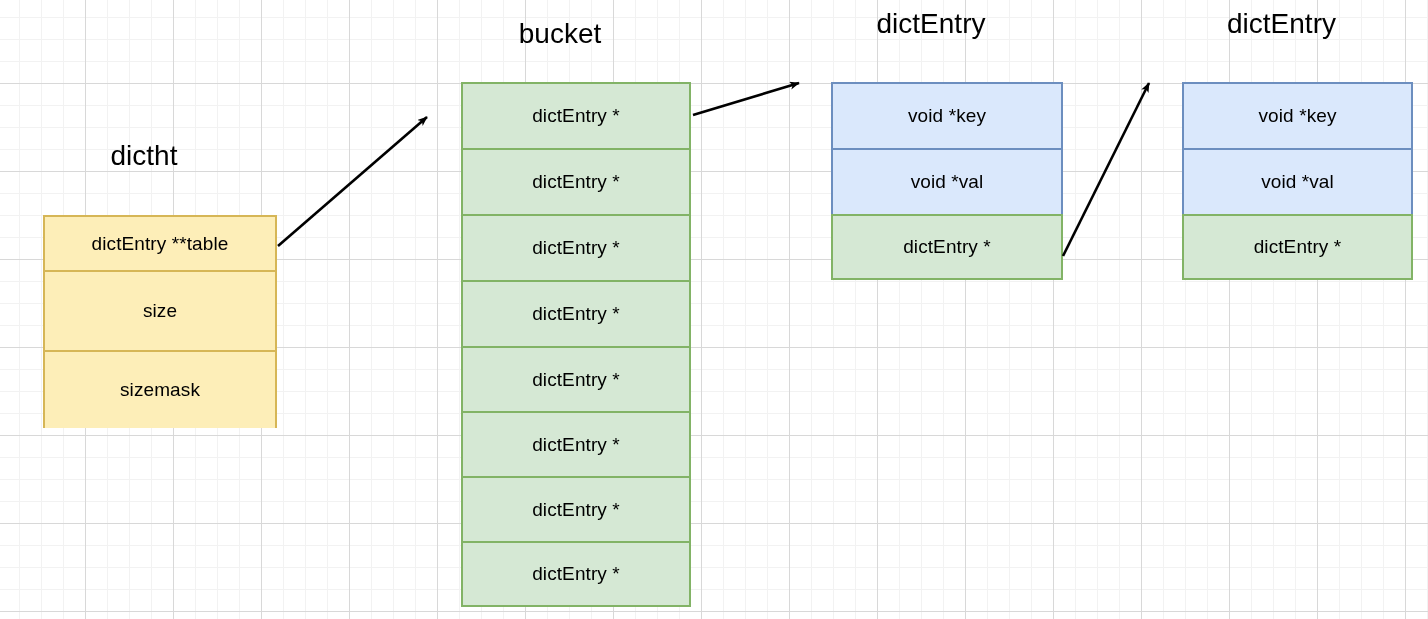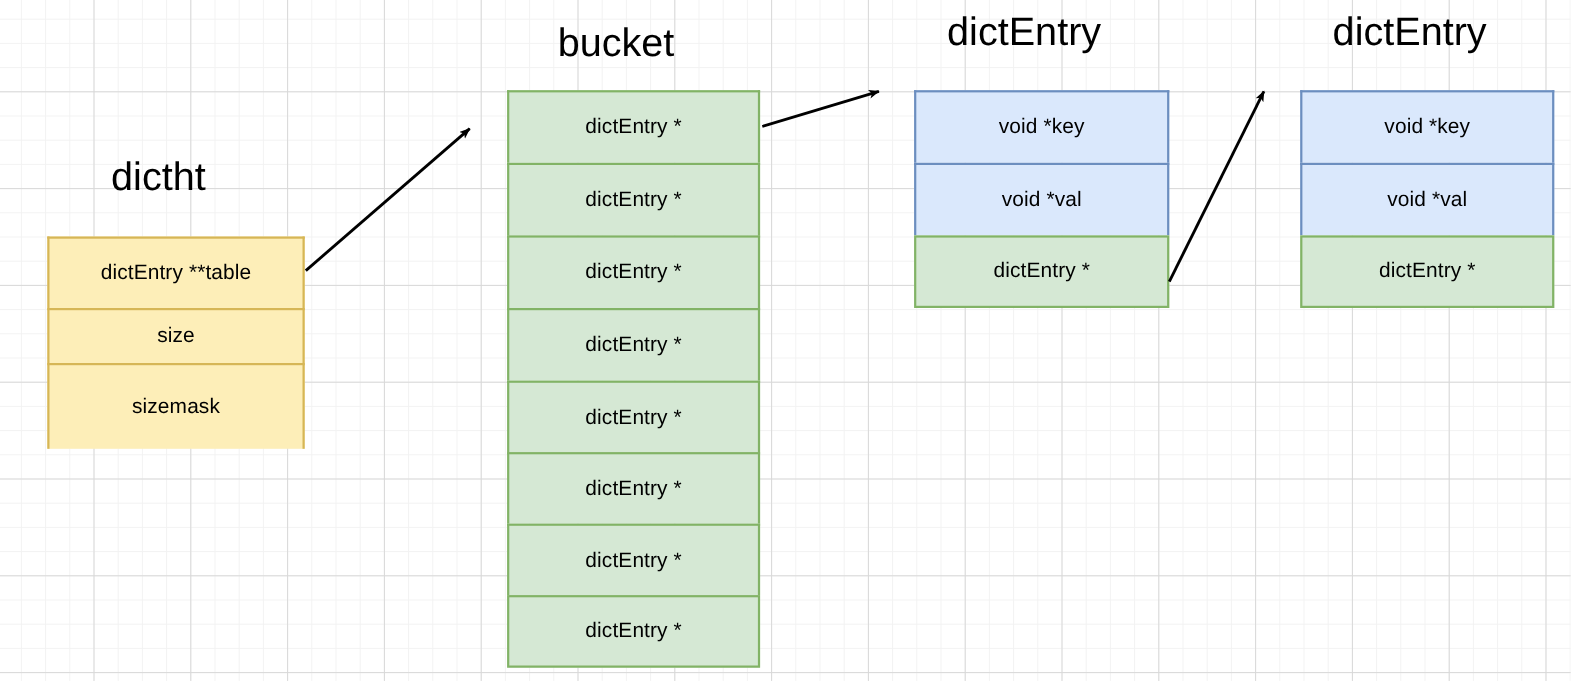--- a/index.html
+++ b/index.html
@@ -58,21 +58,21 @@
 
   .cell.blue {
     background: #dae8fc;
     border: 2px solid #6c8ebf;
     border-bottom-width: 0;
     text-align: right;
   }
 
   .title {
     position: absolute;
-    font-size: 36px;
+    font-size: 28px;
     color: #000000;
     white-space: nowrap;
     text-align: center;
   }
 
   #arrows {
     position: absolute;
     left: 0;
     top: 0;
     width: 1428px;
@@ -87,22 +87,22 @@
 
   <div class="title" style="left:11px; top:140px; width:266px;text-align:center;">dictht</div>
 
   <div class="title" style="left:429px; top:18px; width:262px;">bucket</div>
 
   <div class="title" style="left:799px; top:8px; width:264px;">dictEntry</div>
 
   <div class="title" style="left:1150px; top:8px; width:263px;">dictEntry</div>
 
   <div class="struct" style="left:11px; top:215px; width:266px;">
-    <div class="cell yellow" style="height:65px;">dictEntry **table</div>
-    <div class="cell yellow" style="height:50px;">size</div>
+    <div class="cell yellow" style="height:55px;">dictEntry **table</div>
+    <div class="cell yellow" style="height:80px;">size</div>
     <div class="cell yellow" style="height:78px;">sizemask</div>
   </div>
 
   <div class="struct" style="left:429px; top:82px; width:262px;">
     <div class="cell green" style="height:66px;">dictEntry *</div>
     <div class="cell green" style="height:66px;">dictEntry *</div>
     <div class="cell green" style="height:66px;">dictEntry *</div>
     <div class="cell green" style="height:66px;">dictEntry *</div>
     <div class="cell green" style="height:65px;">dictEntry *</div>
     <div class="cell green" style="height:65px;">dictEntry *</div>

